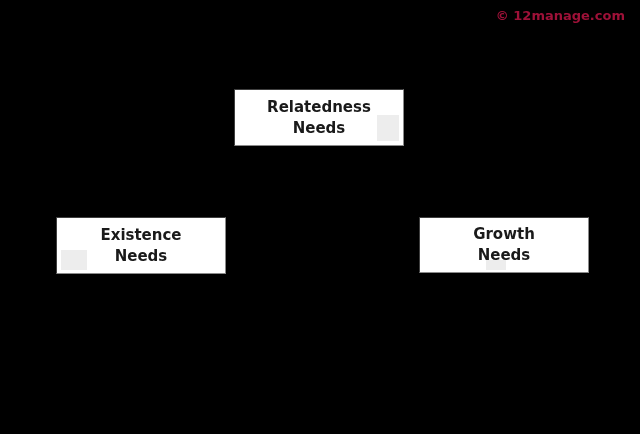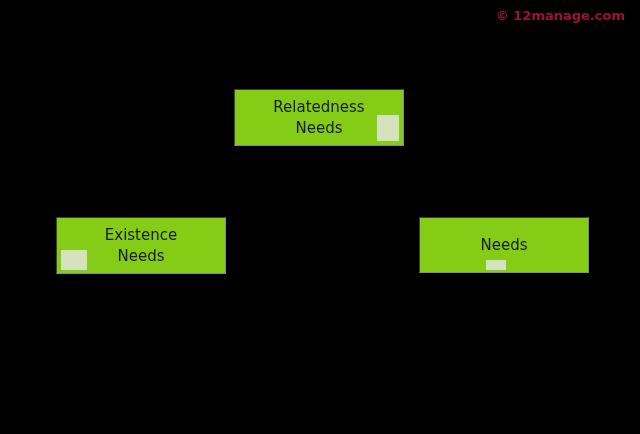--- a/index.html
+++ b/index.html
@@ -21,31 +21,32 @@
     right: 15px;
     color: #9E1138;
     font-size: 13px;
     font-weight: bold;
     letter-spacing: 0px;
     white-space: nowrap;
   }
   .node {
     position: absolute;
     box-sizing: border-box;
-    background: #84cc16;
+    background: #ffffff;
     border: 1px solid #3F3F3F;
     border-right-color: #8A8A8A;
     border-bottom-color: #8A8A8A;
     color: #1A1A1A;
     font-size: 15px;
     line-height: 21px;
     text-align: center;
     display: flex;
     flex-direction: column;
     justify-content: center;
+    font-weight: bold;
   }
   .node-relatedness { left: 234px; top: 89px;  width: 170px; height: 57px; }
   .node-existence   { left: 48px;  top: 217px; width: 170px; height: 57px; margin-left: 8px; }
   .node-growth      { left: 419px; top: 217px; width: 170px; height: 56px; }
   .node .line { display: block; }
   
   .artifact {
     position: absolute;
     background: #E9E9E9;
     opacity: 0.8;
@@ -68,17 +69,18 @@
     <span class="artifact a-relatedness"></span>
   </div>
 
   <div class="node node-existence">
     <span class="line">Existence</span>
     <span class="line">Needs</span>
     <span class="artifact a-existence"></span>
   </div>
 
   <div class="node node-growth">
+    <span class="line">Growth</span>
     <span class="line">Needs</span>
     <span class="artifact a-growth"></span>
   </div>
 
 </div>
 
 </body></html>

